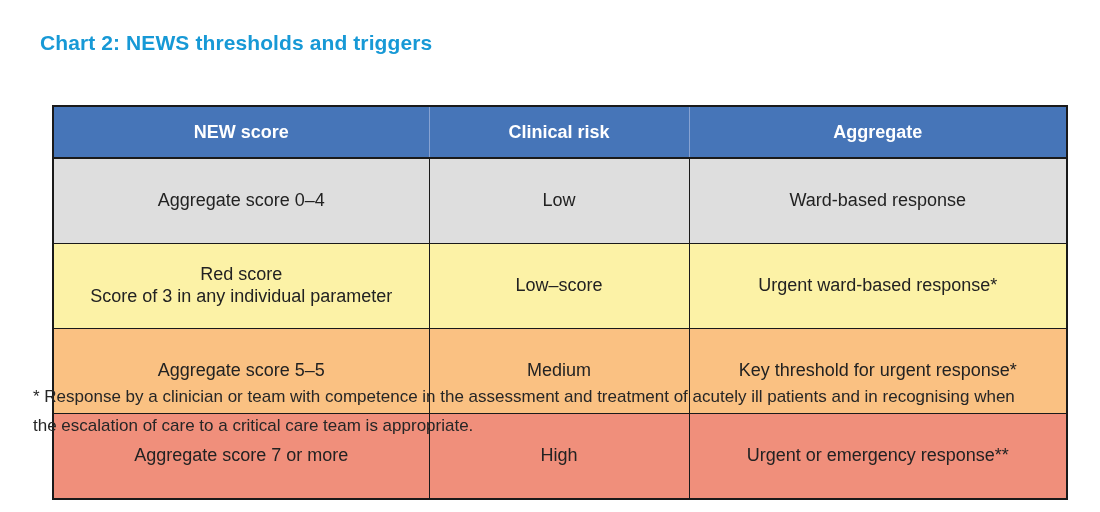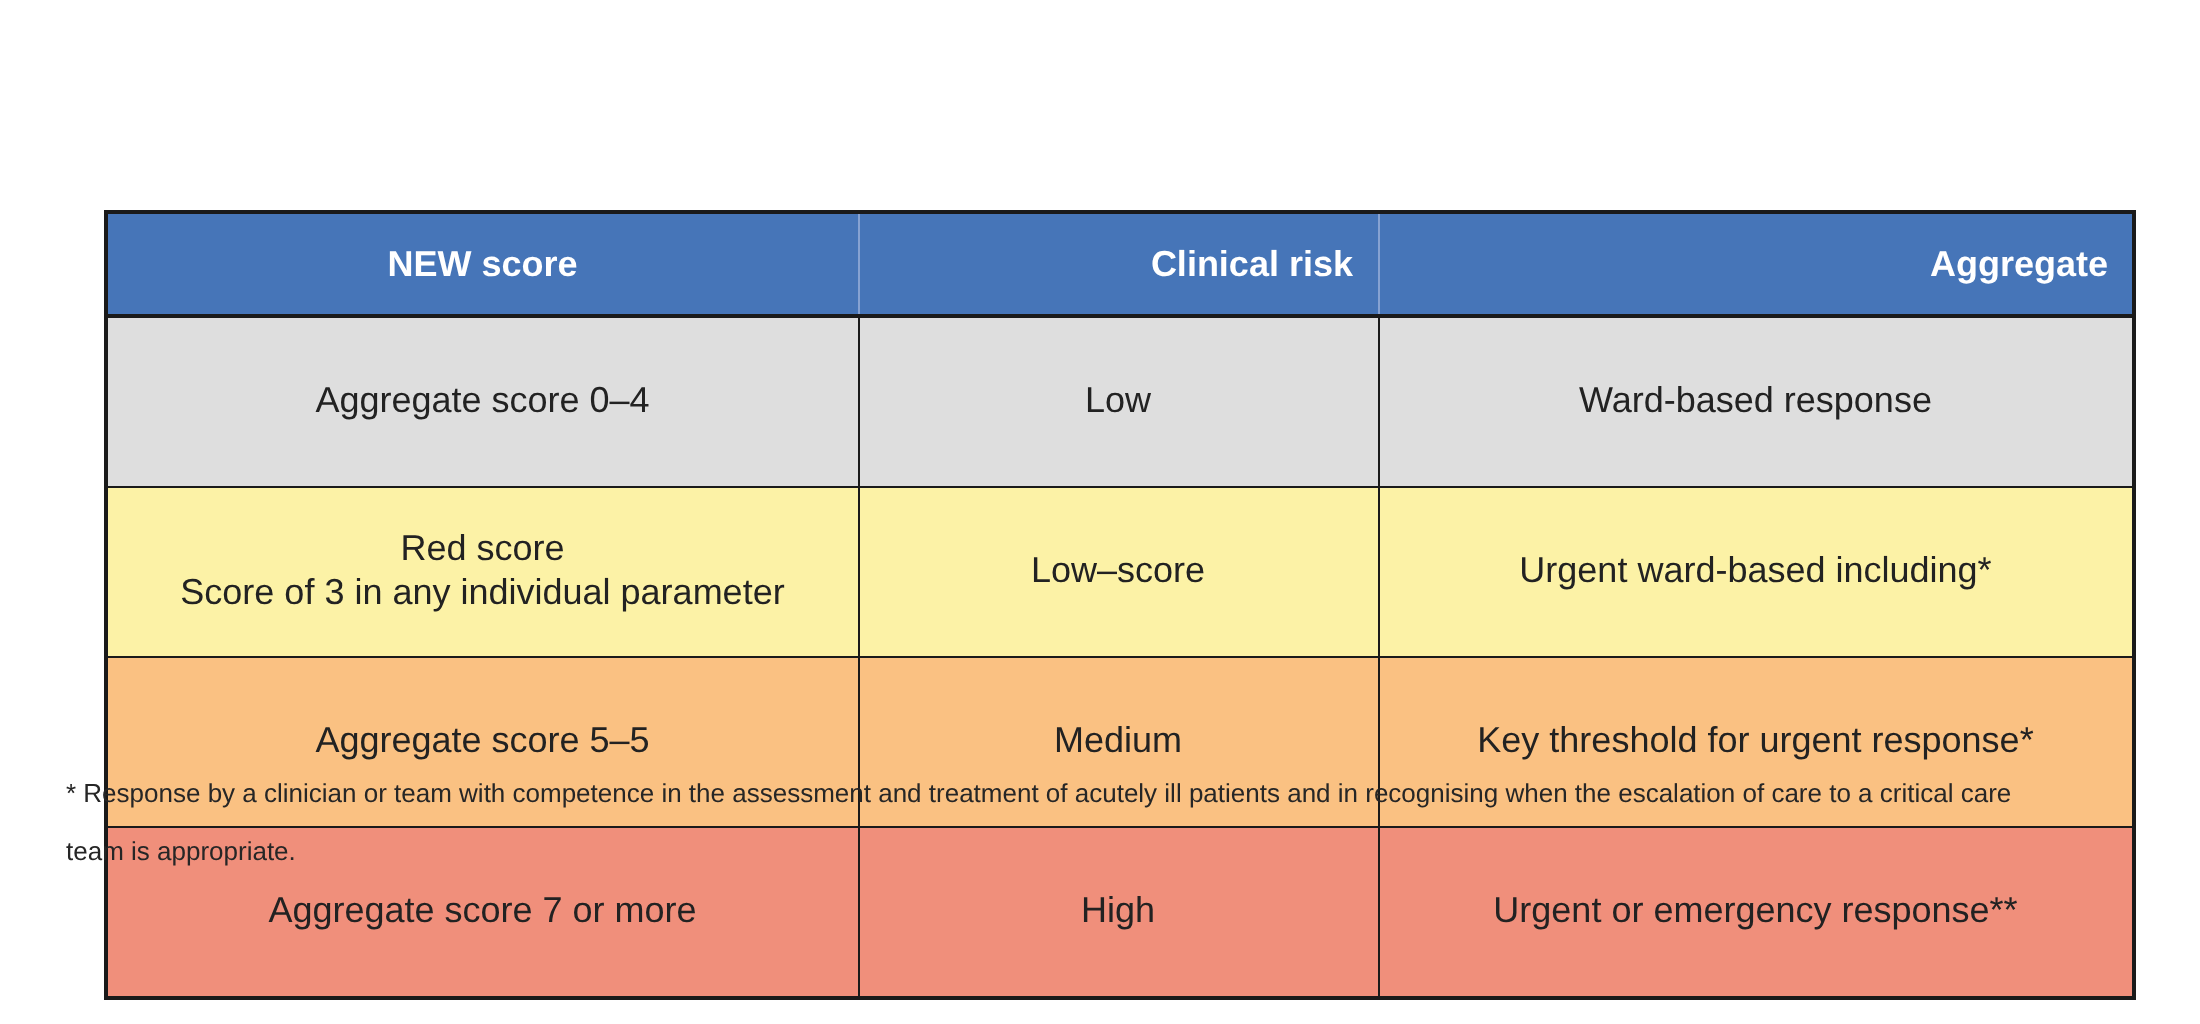--- a/index.html
+++ b/index.html
@@ -35,49 +35,50 @@
   th {
     height: 50px;
     padding: 0 12px;
     color: #ffffff;
     font-size: 18px;
     font-weight: bold;
     text-align: center;
     vertical-align: middle;
     border-bottom: 2px solid #1a1a1a;
   }
-  th + th { border-left: 1px solid #86a2d2; text-align: right; }
+  th + th { border-left: 1px solid #86a2d2; }
   td {
     height: 52px;
     padding: 16px 8px;
     font-size: 18px;
     color: #222222;
     text-align: center;
     vertical-align: middle;
     border: 1px solid #1a1a1a;
     line-height: 1.2;
   }
   td.news { white-space: pre-line; }
   .footnote {
     position: absolute;
     left: 33px;
     width: 1000px;
     margin: 0;
-    font-size: 13px;
+    font-size: 17px;
     line-height: 29px;
     color: #262626;
   }
   .fn1 { top: 382px; }
   .fn2 { top: 441px; }
 </style>
 </head>
 <body>
 
 <div class="page">
 
+  <h1 class="title" style="color: rgb(23, 153, 214);">Chart 2: NEWS thresholds and triggers</h1>
 
   <table class="news-table">
     <colgroup>
         <col class="c1">
         <col class="c2">
         <col class="c3">
       </colgroup>
     <thead>
       <tr style="background-color: rgb(70, 117, 184);">
         <th>NEW score</th>
@@ -88,21 +89,21 @@
     <tbody>
       <tr style="background-color: rgb(222, 222, 222);">
         <td class="news">Aggregate score 0–4</td>
         <td>Low</td>
         <td>Ward-based response</td>
       </tr>
       <tr style="background-color: rgb(252, 242, 166);">
         <td class="news">Red score
 Score of 3 in any individual parameter</td>
         <td>Low–score</td>
-        <td>Urgent ward-based including*</td>
+        <td>Urgent ward-based response*</td>
       </tr>
       <tr style="background-color: rgb(250, 193, 130);">
         <td class="news">Aggregate score 5–5</td>
         <td>Medium</td>
         <td>Key threshold for urgent response*</td>
       </tr>
       <tr style="background-color: rgb(240, 143, 123);">
         <td class="news">Aggregate score 7 or more</td>
         <td>High</td>
         <td>Urgent or emergency response**</td>

